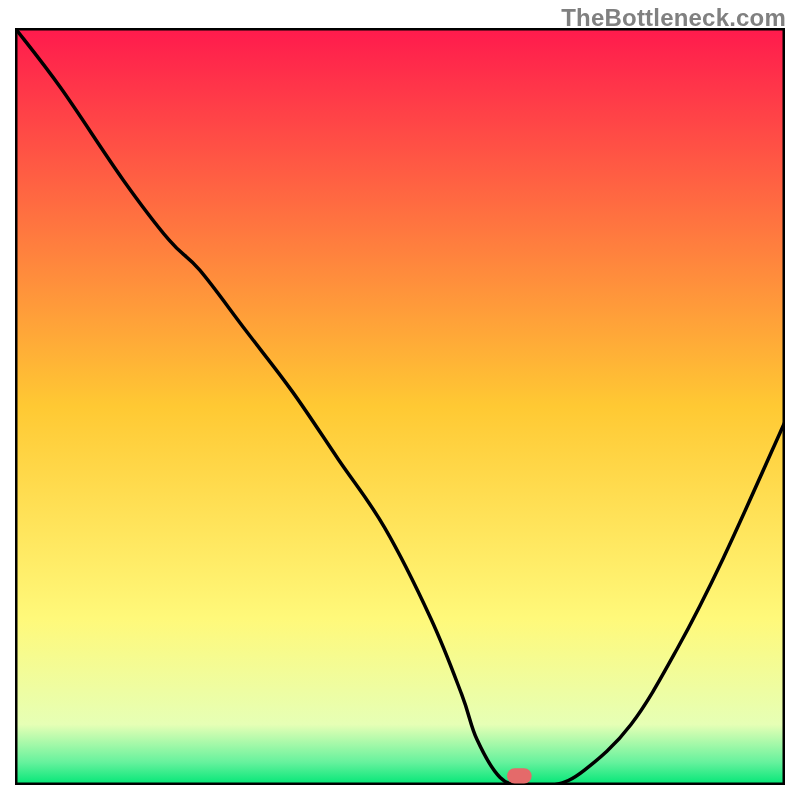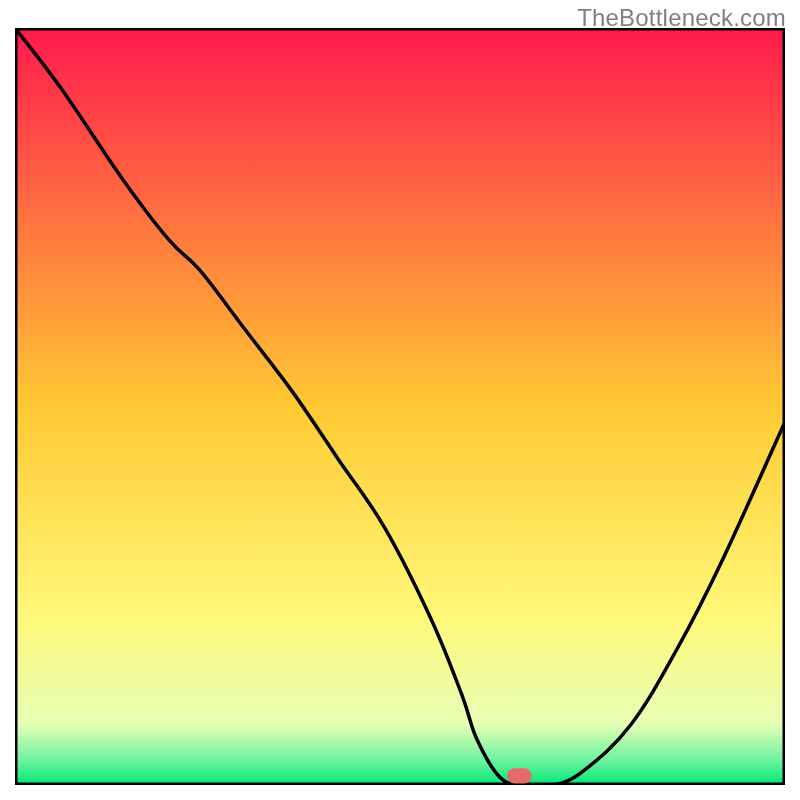--- a/index.html
+++ b/index.html
@@ -14,21 +14,21 @@
   .wrap {
     position: relative;
     width: 800px;
     height: 800px;
   }
   .watermark {
     position: absolute;
     top: 4px;
     right: 14px;
     font-size: 24px;
-    font-weight: 400;
+    font-weight: 700;
     color: #808080;
     letter-spacing: 0.2px;
     user-select: none;
   }
   .plot {
     position: absolute;
     left: 15px;
     top: 28px;
     width: 770px;
     height: 757px;

